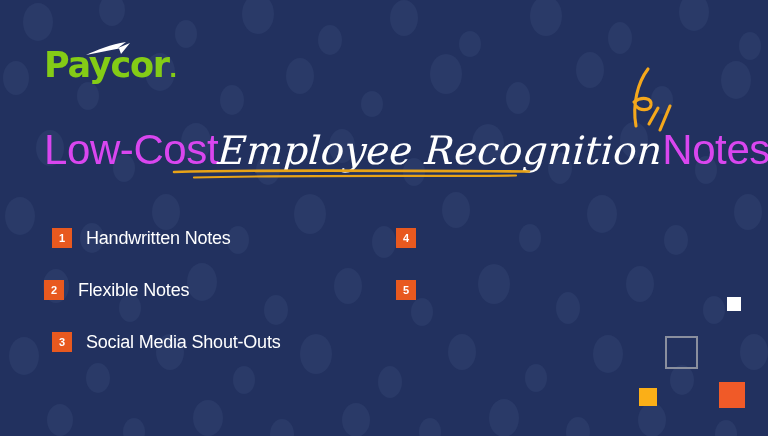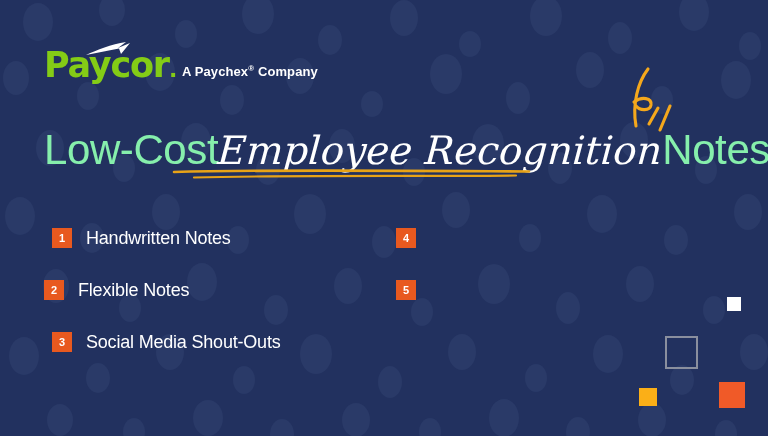--- a/index.html
+++ b/index.html
@@ -51,21 +51,21 @@
     position:absolute; left:44px; top:126px;
     width:660px; height:56px;
   }
   #headline-line {
     display:flex; align-items:baseline; white-space:nowrap;
   }
   .h-plain {
     font-family:"Liberation Sans", sans-serif;
     font-weight:300;
     font-size:42px;
-    color:#86efac;
+    color:#d946ef;
     letter-spacing:-0.4px;
   }
   .h-script {
     font-family:"DejaVu Serif", serif;
     font-style:italic;
     font-weight:normal;
     font-size:39px;
     color:#ffffff;
     letter-spacing:0px;
     transform:skewX(-4deg);
@@ -211,21 +211,20 @@
     </g>
   </svg>
 
   <div id="logo-row">
     <div id="logo-mark">
       <span id="logo-word"><span>Paycor</span><span style="font-size:22px">.</span></span>
       <svg id="logo-swoosh" width="46" height="16" viewBox="0 0 46 16" aria-hidden="true">
         <path d="M1 14 C12 9, 26 3, 41 1 L33 7 L45 2 L36 13 L34 7.5 Z" fill="#ffffff"></path>
       </svg>
     </div>
-    <div id="logo-tagline"><span>A Paychex</span><sup>®</sup><span> Company</span></div>
   </div>
 
   <div id="headline">
     <div id="headline-line">
       <span class="h-plain">Low-Cost</span>
       <span class="h-gap"></span>
       <span class="h-script">Employee Recognition</span>
       <span class="h-gap"></span>
       <span class="h-plain">Notes</span>
     </div>

